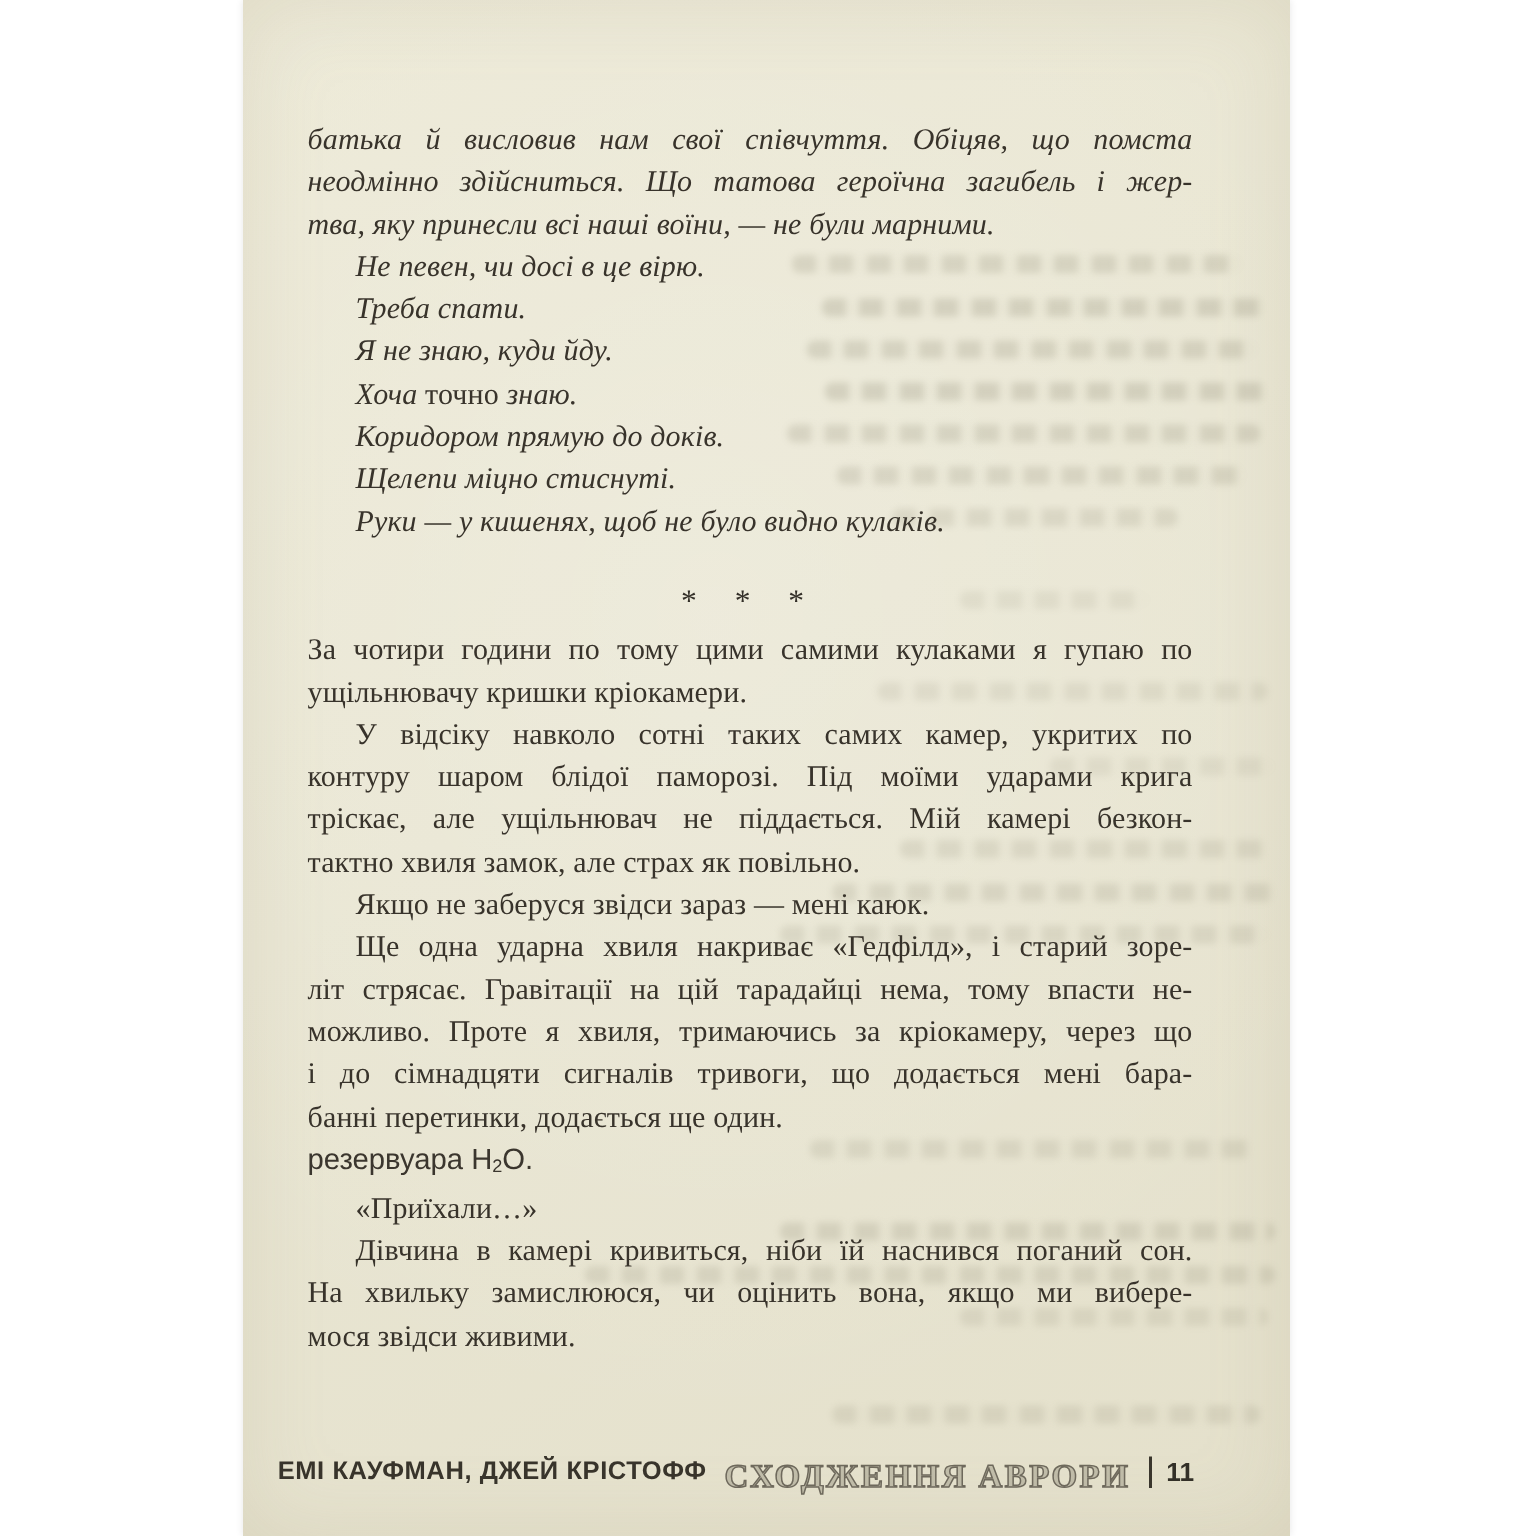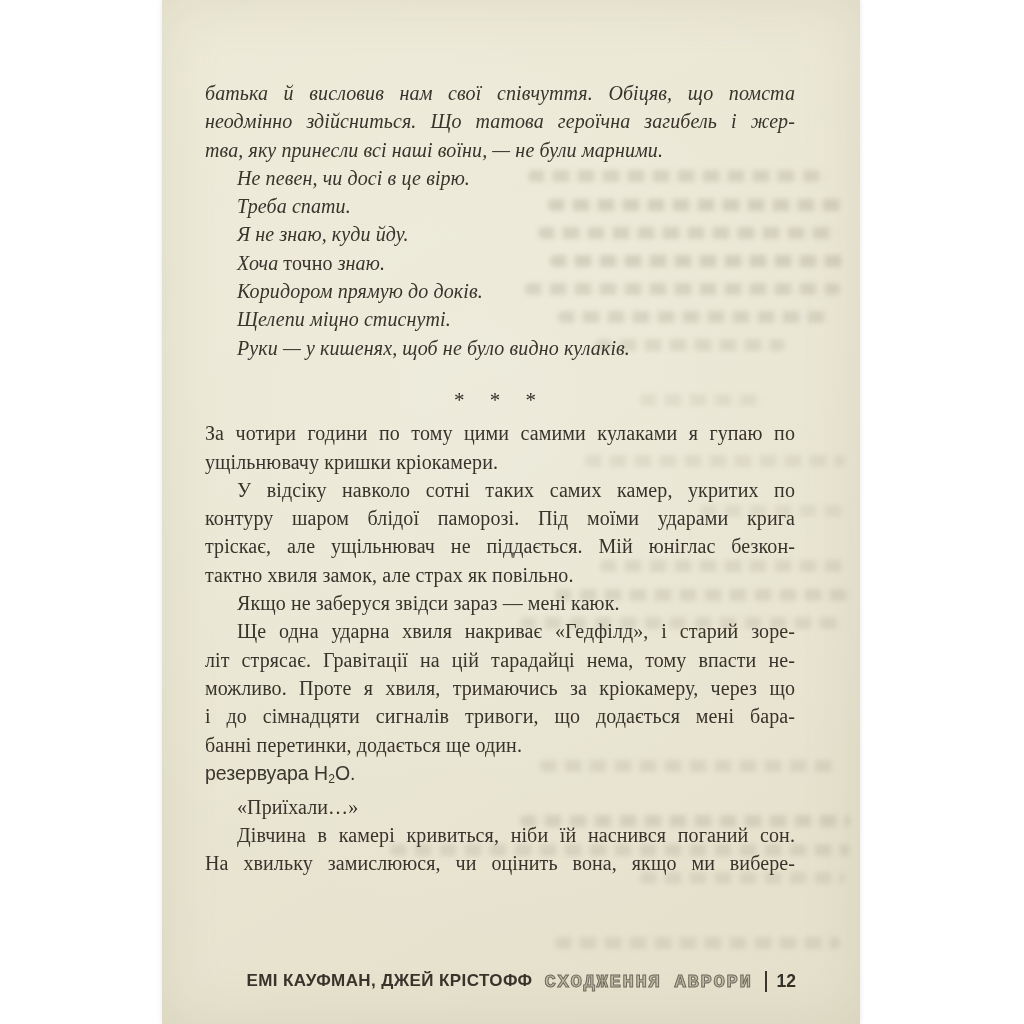--- a/index.html
+++ b/index.html
@@ -67,22 +67,22 @@
     display: flex; align-items: flex-start;
     white-space: nowrap;
   }
   .f-authors {
     font-family: "Liberation Sans", "DejaVu Sans", sans-serif;
     font-size: 17px; font-weight: 600; letter-spacing: 0.4px;
     color: #38342b;
   }
   .f-title {
     margin-left: 12px;
-    font-family: Liberation Mono, monospace;
-    font-size: 19px; font-weight: 700; letter-spacing: 1.6px;
+    font-family: Liberation Serif, serif;
+    font-size: 22px; font-weight: 700; letter-spacing: 1.6px;
     color: rgba(110,105,90,0.30);
     -webkit-text-stroke: 1px #6e695c;
   }
   .f-divider {
     display: inline-block; width: 0; height: 21px;
     border-left: 2px solid #3a362d;
     margin: 0 10px 0 12px;
   }
   .f-pagenum {
     font-family: "Liberation Sans", "DejaVu Sans", sans-serif;
@@ -146,21 +146,21 @@
         <div class="para separator">
           <div class="line">* * *</div>
         </div>
         <div class="para serif">
           <div class="line just">За чотири години по тому цими самими кулаками я гупаю по</div>
           <div class="line">ущільнювачу кришки кріокамери.</div>
         </div>
         <div class="para serif">
           <div class="line indent just">У відсіку навколо сотні таких самих камер, укритих по</div>
           <div class="line just">контуру шаром блідої паморозі. Під моїми ударами крига</div>
-          <div class="line just">тріскає, але ущільнювач не піддається. Мій юніглас безкон-</div>
+          <div class="line just">тріскає, але ущільнювач не піддається. Мій камері безкон-</div>
           <div class="line">тактно хвиля замок, але страх як повільно.</div>
         </div>
         <div class="para serif">
           <div class="line indent">Якщо не заберуся звідси зараз — мені каюк.</div>
         </div>
         <div class="para serif">
           <div class="line indent just">Ще одна ударна хвиля накриває «Гедфілд», і старий зоре-</div>
           <div class="line just">літ стрясає. Гравітації на цій тарадайці нема, тому впасти не-</div>
           <div class="line just">можливо. Проте я хвиля, тримаючись за кріокамеру, через що</div>
           <div class="line just">і до сімнадцяти сигналів тривоги, що додається мені бара-</div>
@@ -168,24 +168,25 @@
         </div>
         <div class="para sans">
           <div class="line"><span>резервуара Н</span><span class="subscript">2</span><span>О.</span></div>
         </div>
         <div class="para serif">
           <div class="line indent">«Приїхали…»</div>
         </div>
         <div class="para serif">
           <div class="line indent just">Дівчина в камері кривиться, ніби їй наснився поганий сон.</div>
           <div class="line just">На хвильку замислююся, чи оцінить вона, якщо ми вибере-</div>
+          <div class="line">мося звідси живими.</div>
         </div>
       </div>
 
     <div class="footer">
       <span class="f-authors">ЕМІ КАУФМАН, ДЖЕЙ КРІСТОФФ</span>
       <span class="f-title">СХОДЖЕННЯ АВРОРИ</span>
       <span class="f-divider"></span>
-      <span class="f-pagenum">12</span>
+      <span class="f-pagenum">11</span>
     </div>
 
   </div>
 </div>
 
 </body></html>

